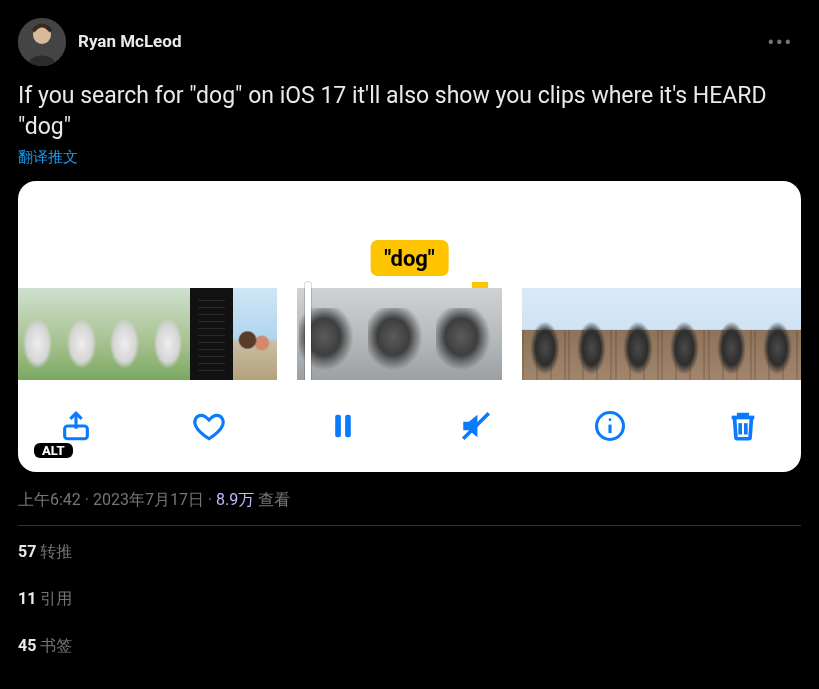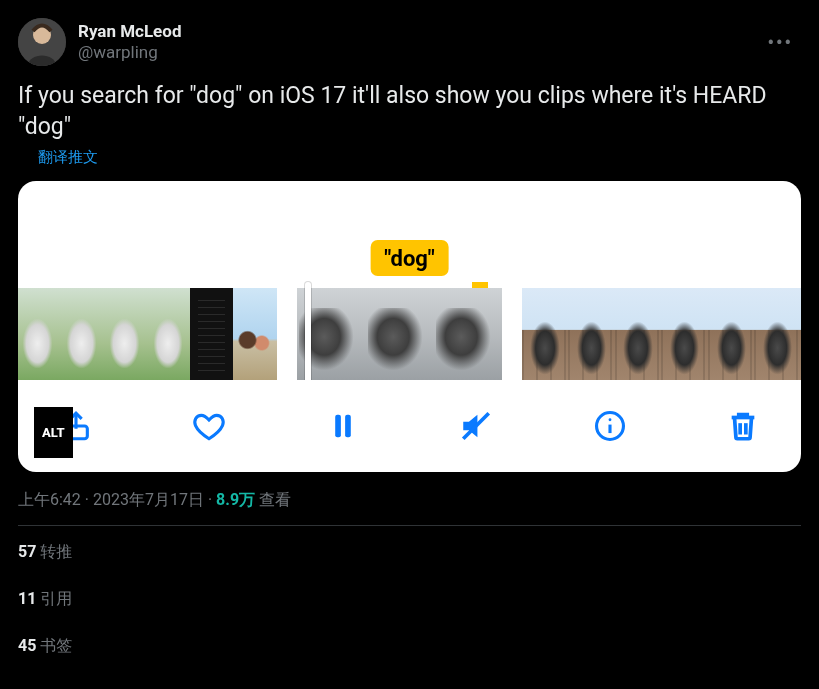--- a/index.html
+++ b/index.html
@@ -53,21 +53,20 @@
     margin-top: 14px;
     font-size: 23px;
     line-height: 1.35;
     color: #e7e9ea;
   }
   .translate-link {
     margin-top: 6px;
     font-size: 15px;
     color: #1d9bf0;
     cursor: pointer;
-    margin-left: 20px;
   }
   
   .media-card {
     margin-top: 14px;
     background: #fff;
     border-radius: 18px;
     overflow: hidden;
     position: relative;
     padding-bottom: 16px;
   }
@@ -194,30 +193,30 @@
   .tb-btn svg { width: 34px; height: 34px; stroke: currentColor; fill: none; stroke-width: 2.2; }
   .tb-btn.pause svg, .tb-btn.mute svg, .tb-btn.trash svg { stroke-width: 2.6; }
   .alt-badge {
     position: absolute;
     left: 16px;
     bottom: 14px;
     background: #000;
     color: #fff;
     font-size: 13px;
     font-weight: 800;
-    padding: 18px 8px;
-    border-radius: 0;
+    padding: 0 8px;
+    border-radius: 6px;
   }
   
   .meta-line {
     margin-top: 18px;
     color: #71767b;
     font-size: 16px;
   }
-  .meta-line .views-num { font-weight: 700; color: #14b8a6; text-align: center; }
+  .meta-line .views-num { font-weight: 400; color: #c4b5fd; text-align: center; }
   .divider {
     margin-top: 14px;
     border: none;
     border-top: 1px solid #2f3336;
   }
   .stats-row {
     display: flex;
     gap: 26px;
     padding: 16px 0 0 0;
     font-size: 16px;
@@ -236,21 +235,20 @@
     <div class="avatar">
       <svg viewBox="0 0 48 48">
         <rect width="48" height="48" fill="#444"></rect>
         <circle cx="24" cy="17" r="9" fill="#d8b99a"></circle>
         <path d="M10 48 C10 34 38 34 38 48 Z" fill="#2b2b2b"></path>
         <path d="M15 13 Q24 2 33 13" stroke="#3a2a1e" stroke-width="4" fill="none"></path>
       </svg>
     </div>
     <div class="names-col">
       <div class="display-name">Ryan McLeod</div>
-      <div class="handle">@warpling</div>
     </div>
     <div class="more-dots">•••</div>
   </div>
 
   <div class="tweet-text">If you search for "dog" on iOS 17 it'll also show you clips where it's HEARD "dog"</div>
 
   <div class="translate-link">翻译推文</div>
 
   <div class="media-card">
     <div class="media-top-gap">

